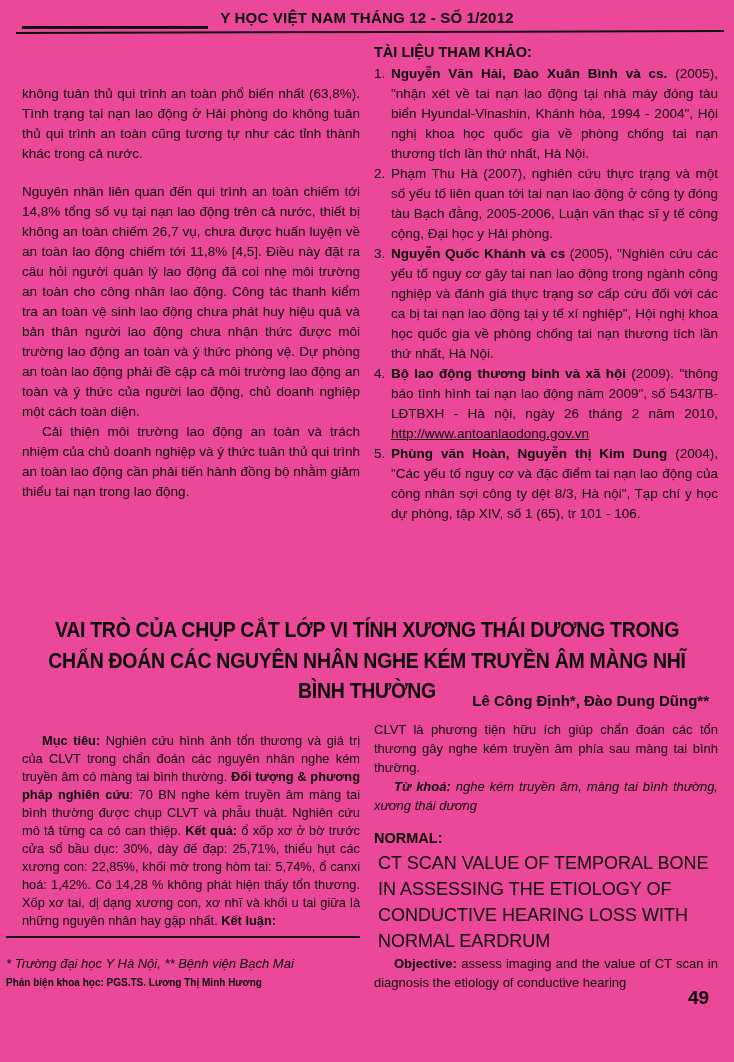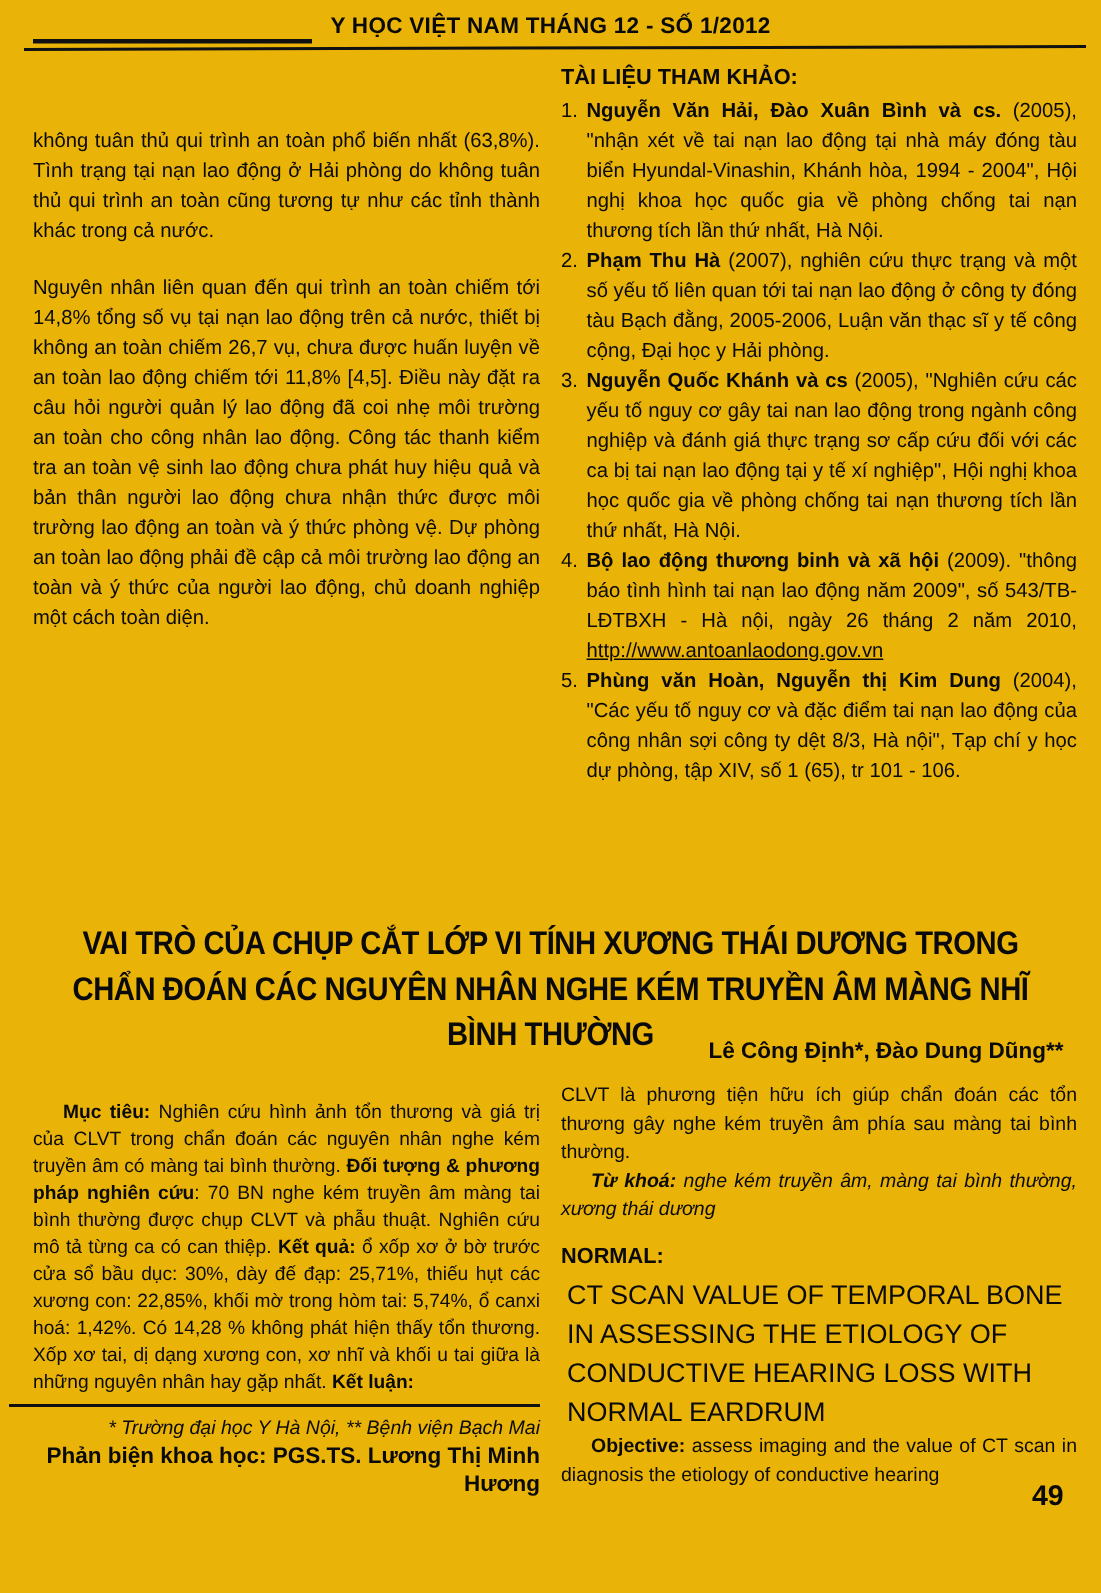--- a/index.html
+++ b/index.html
@@ -5,21 +5,21 @@
   html,body{margin:0;padding:0;}
   body{
     width:734px;height:1062px;
     background:#d8d8d8;
     font-family:"Liberation Sans","DejaVu Sans",sans-serif;
     color:#0a0a0a;
   }
   .page{
     position:relative;
     width:734px;height:1062px;
-    background:#eab308;
+    background:#ec4899;
     overflow:hidden;
   }
   
   .header-title{
     position:absolute;top:9px;left:0;right:0;
     text-align:center;font-weight:bold;font-size:15px;letter-spacing:.2px;
   }
   .header-rule{
     position:absolute;top:31px;left:16px;right:10px;height:2px;background:#111;
     transform:rotate(-.15deg);
@@ -48,55 +48,56 @@
     position:absolute;top:615px;left:26px;right:26px;
     text-align:center;font-weight:bold;font-size:19.5px;line-height:27px;
     letter-spacing:-.3px;
     transform:scale(1,1.12);transform-origin:top center;
   }
   .a2-authors{
     position:absolute;top:692px;right:25px;
     font-weight:bold;font-size:15px;
   }
   
-  .footnote{margin-top:6px;margin-left:-16px;width:354px;border-top:2px solid #111;padding-top:4px;text-align:right;}
+  .footnote{margin-top:6px;margin-left:-16px;width:354px;border-top:2px solid #111;padding-top:16px;text-align:left;}
   .fn-aff{font-style:italic;font-size:13px;line-height:19px;}
-  .fn-rev{font-weight:bold;font-size:15px;line-height:19px;}
+  .fn-rev{font-weight:bold;font-size:10px;line-height:19px;}
   
   .summary-title{text-align:left;font-size:18px;line-height:26px;margin:0 4px;}
   .kw{margin-top:0;}
   .page-number{
     position:absolute;left:688px;top:987px;
     font-weight:bold;font-size:19px;
   }
 </style>
 </head>
 <body>
 
 <div class="page">
 
   <div class="header-title">Y HỌC VIỆT NAM THÁNG 12 - SỐ 1/2012</div>
   <div class="header-dash"></div>
   <div class="header-rule"></div>
 
   <div class="tcol col-lt">
     <p>không tuân thủ qui trình an toàn phổ biến nhất (63,8%). Tình trạng tại nạn lao động ở Hải phòng do không tuân thủ qui trình an toàn cũng tương tự như các tỉnh thành khác trong cả nước.</p>
     <p class="gap">Nguyên nhân liên quan đến qui trình an toàn chiếm tới 14,8% tổng số vụ tại nạn lao động trên cả nước, thiết bị không an toàn chiếm 26,7 vụ, chưa được huấn luyện về an toàn lao động chiếm tới 11,8% [4,5]. Điều này đặt ra câu hỏi người quản lý lao động đã coi nhẹ môi trường an toàn cho công nhân lao động. Công tác thanh kiểm tra an toàn vệ sinh lao động chưa phát huy hiệu quả và bản thân người lao động chưa nhận thức được môi trường lao động an toàn và ý thức phòng vệ. Dự phòng an toàn lao động phải đề cập cả môi trường lao động an toàn và ý thức của người lao động, chủ doanh nghiệp một cách toàn diện.</p>
+    <p class="indent">Cải thiện môi trường lao động an toàn và trách nhiệm của chủ doanh nghiệp và ý thức tuân thủ qui trình an toàn lao động cần phải tiến hành đồng bộ nhằm giảm thiểu tai nạn trong lao động.</p>
   </div>
 
   <div class="tcol col-rt">
     <div class="sect-heading first">TÀI LIỆU THAM KHẢO:</div>
     <div class="refs">
       <div class="ref-item">
         <span class="ref-num">1.</span>
         <span class="ref-text"><span style="font-weight: bold;">Nguyễn Văn Hải, Đào Xuân Bình và cs.</span><span> (2005), "nhận xét về tai nạn lao động tại nhà máy đóng tàu biển Hyundal-Vinashin, Khánh hòa, 1994 - 2004", Hội nghị khoa học quốc gia về phòng chống tai nạn thương tích lần thứ nhất, Hà Nội.</span></span>
       </div>
       <div class="ref-item">
         <span class="ref-num">2.</span>
-        <span class="ref-text"><span style="font-weight: bold;">Phạm Thu Hà</span><span> (2007), nghiên cứu thực trạng và một số yếu tố liên quan tới tai nạn lao động ở công ty đóng tàu Bạch đằng, 2005-2006, Luận văn thạc sĩ y tế công cộng, Đại học y Hải phòng.</span></span>
+        <span class="ref-text"><span style="font-weight: normal;">Phạm Thu Hà</span><span> (2007), nghiên cứu thực trạng và một số yếu tố liên quan tới tai nạn lao động ở công ty đóng tàu Bạch đằng, 2005-2006, Luận văn thạc sĩ y tế công cộng, Đại học y Hải phòng.</span></span>
       </div>
       <div class="ref-item">
         <span class="ref-num">3.</span>
         <span class="ref-text"><span style="font-weight: bold;">Nguyễn Quốc Khánh và cs</span><span> (2005), "Nghiên cứu các yếu tố nguy cơ gây tai nan lao động trong ngành công nghiệp và đánh giá thực trạng sơ cấp cứu đối với các ca bị tai nạn lao động tại y tế xí nghiệp", Hội nghị khoa học quốc gia về phòng chống tai nạn thương tích lần thứ nhất, Hà Nội.</span></span>
       </div>
       <div class="ref-item">
         <span class="ref-num">4.</span>
         <span class="ref-text"><span style="font-weight: bold;">Bộ lao động thương binh và xã hội</span><span> (2009). "thông báo tình hình tai nạn lao động năm 2009", số 543/TB-LĐTBXH - Hà nội, ngày 26 tháng 2 năm 2010, </span><span style="text-decoration: underline;">http://www.antoanlaodong.gov.vn</span></span>
       </div>
       <div class="ref-item">

